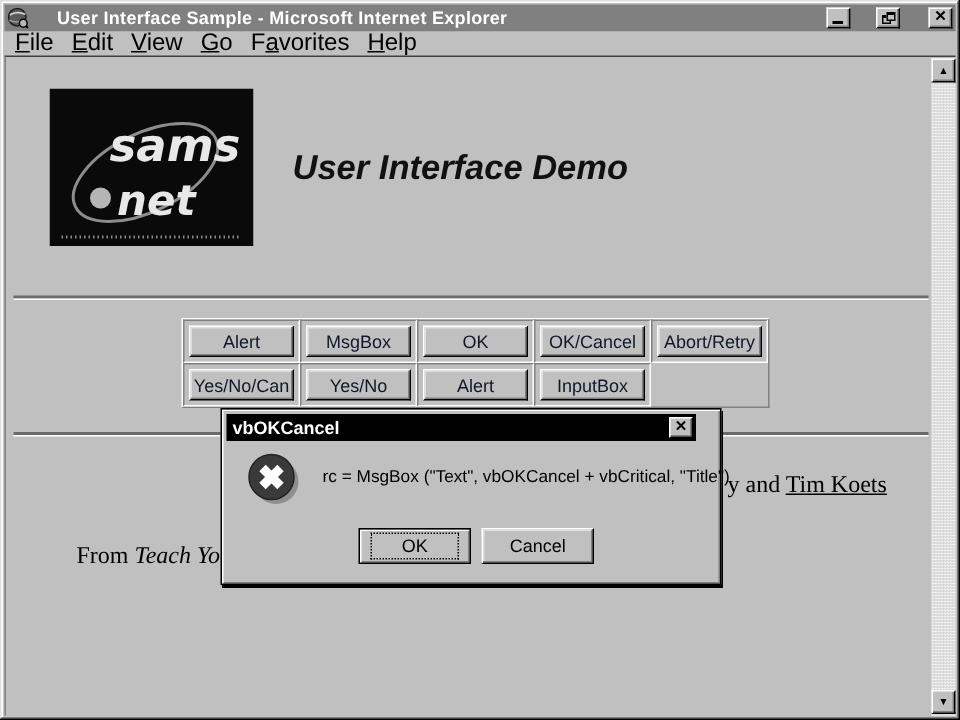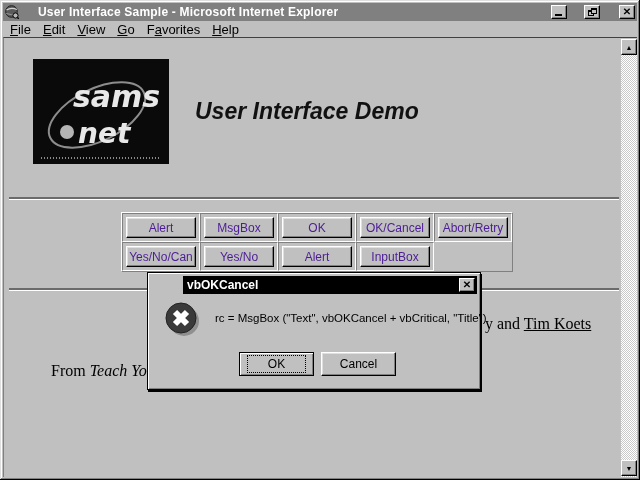--- a/index.html
+++ b/index.html
@@ -33,21 +33,21 @@
   .glyph-min { position:absolute; bottom:2px; left:3px; width:7px; height:2px; background:#000; }
   .glyph-restore { position:relative; width:9px; height:8px; }
   .glyph-restore .r1 { position:absolute; right:0; top:0; width:6px; height:6px; border:1px solid #000; border-top-width:2px; background:#c0c0c0; }
   .glyph-restore .r2 { position:absolute; left:0; bottom:0; width:6px; height:6px; border:1px solid #000; border-top-width:2px; background:#c0c0c0; }
   .glyph-x { font-size:10px; font-weight:bold; color:#000; line-height:10px; }
 
   
   .menubar {
     position:absolute; left:3px; top:21px; right:3px; height:16px;
     display:flex; align-items:center; padding-left:7px; background:#c0c0c0;
-    font-size:13px; color:#000;
+    font-size:16px; color:#000;
   }
   .menu-item { margin-right:12px; white-space:nowrap; }
   .menu-item u { text-decoration:underline; }
 
   
   .content {
     position:absolute; left:3px; right:3px; top:37px; bottom:3px;
     border-top:1px solid #404040; border-left:1px solid #808080;
     background:#c0c0c0;
   }
@@ -76,21 +76,21 @@
     border:1px solid; border-color:#fff #808080 #808080 #fff;
     display:grid; grid-template-columns:repeat(5,78px); grid-auto-rows:29px;
     background:#c0c0c0;
   }
   .cell {
     border:1px solid; border-color:#808080 #fff #fff #808080;
     display:flex; align-items:center; justify-content:center;
   }
   .cell.empty { border:none; }
   .btn {
-    width:70px; height:21px; background:#c0c0c0; color:#4c1d95;
+    width:70px; height:21px; background:#c0c0c0; color:#0f172a;
     border:1px solid; border-color:#fff #000 #000 #fff;
     box-shadow: inset -1px -1px 0 #808080, inset 1px 1px 0 #dfdfdf;
     font-size:12px; font-family:"Liberation Sans", sans-serif;
     display:flex; align-items:center; justify-content:center; white-space:nowrap;
   }
 
   
   .footer-frag {
     position:absolute; top:276px; font-family:"Liberation Serif", serif;
     font-size:16px; color:#000; white-space:nowrap;
@@ -118,22 +118,22 @@
   .scroll-down { bottom:1px; }
 
   
   .dialog {
     position:absolute; left:147px; top:272px; width:334px; height:118px;
     background:#c0c0c0; border:1px solid #000;
     box-shadow: 1px 2px 0 #000, inset 1px 1px 0 #fff, inset -1px -1px 0 #808080;
     z-index:10;
   }
   .dlg-titlebar {
-    position:absolute; left:3px; top:3px; right:3px; height:18px; background:#000;
-    display:flex; align-items:center; padding:0 2px;margin-left:32px;
+    position:absolute; left:3px; top:3px; right:16px; height:18px; background:#000;
+    display:flex; align-items:center; padding:0 2px;
   }
   .dlg-title { color:#fff; font-weight:bold; font-size:12px; margin-left:2px; flex:1; }
   .dlg-icon { position:absolute; left:16px; top:28px; width:36px; height:36px; }
   .dlg-message {
     position:absolute; left:67px; top:39px; font-size:11.5px; color:#000; white-space:nowrap;
   }
   .dlg-btn {
     position:absolute; top:79px; width:75px; height:24px; background:#c0c0c0;
     border:1px solid; border-color:#fff #000 #000 #fff;
     box-shadow: inset -1px -1px 0 #808080, inset 1px 1px 0 #dfdfdf;

